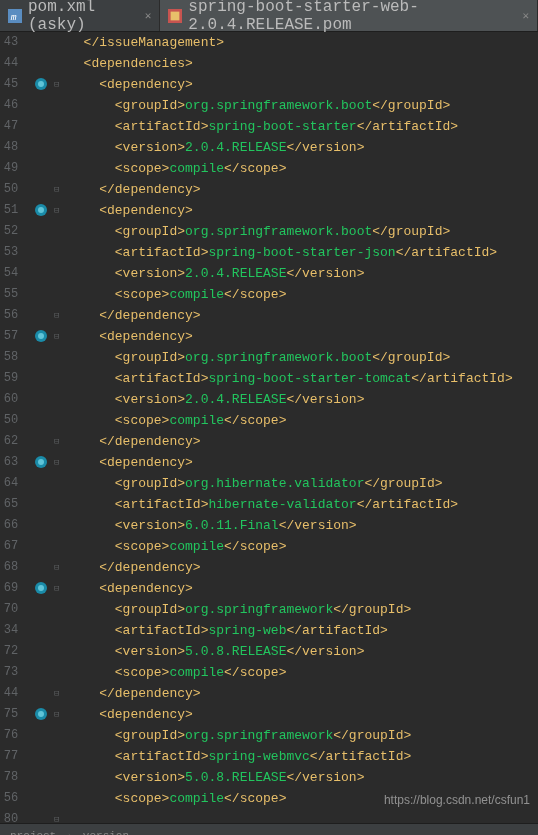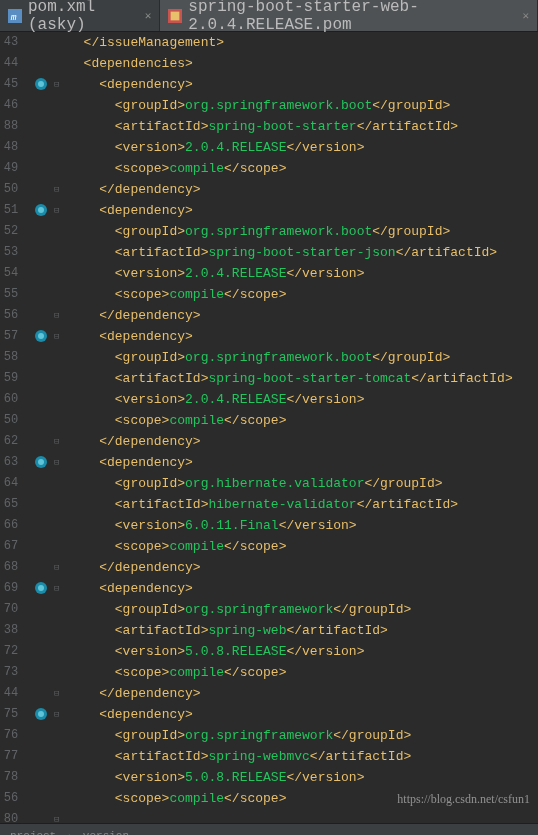--- a/index.html
+++ b/index.html
@@ -81,21 +81,21 @@
   color: #888;
   font-size: 11px;
   margin-top: 12px;
 }
 .watermark {
   position: absolute;
   bottom: 28px;
   right: 8px;
   color: #aaa;
   font-size: 12px;
-  font-family: Liberation Serif, serif;
+  font-family: Liberation Sans, sans-serif;
   opacity: 0.8;
 }
 .chev { color: #555; }
 </style>
 </head>
 <body>
 
 <div class="tabs">
   <div class="tab">
     <span class="tab-icon">
@@ -118,21 +118,21 @@
     <span class="tab-close">✕</span>
   </div>
 </div>
 
 <div class="editor">
   <div class="gutter" id="gutter">
       <div class="line">43</div>
       <div class="line">44</div>
       <div class="line">45</div>
       <div class="line">46</div>
-      <div class="line">88</div>
+      <div class="line">47</div>
       <div class="line">48</div>
       <div class="line">49</div>
       <div class="line">50</div>
       <div class="line">51</div>
       <div class="line">52</div>
       <div class="line">53</div>
       <div class="line">54</div>
       <div class="line">55</div>
       <div class="line">56</div>
       <div class="line">57</div>
@@ -142,21 +142,21 @@
       <div class="line">50</div>
       <div class="line">62</div>
       <div class="line">63</div>
       <div class="line">64</div>
       <div class="line">65</div>
       <div class="line">66</div>
       <div class="line">67</div>
       <div class="line">68</div>
       <div class="line">69</div>
       <div class="line">70</div>
-      <div class="line">38</div>
+      <div class="line">34</div>
       <div class="line">72</div>
       <div class="line">73</div>
       <div class="line">44</div>
       <div class="line">75</div>
       <div class="line">76</div>
       <div class="line">77</div>
       <div class="line">78</div>
       <div class="line">56</div>
       <div class="line">80</div>
     </div>

